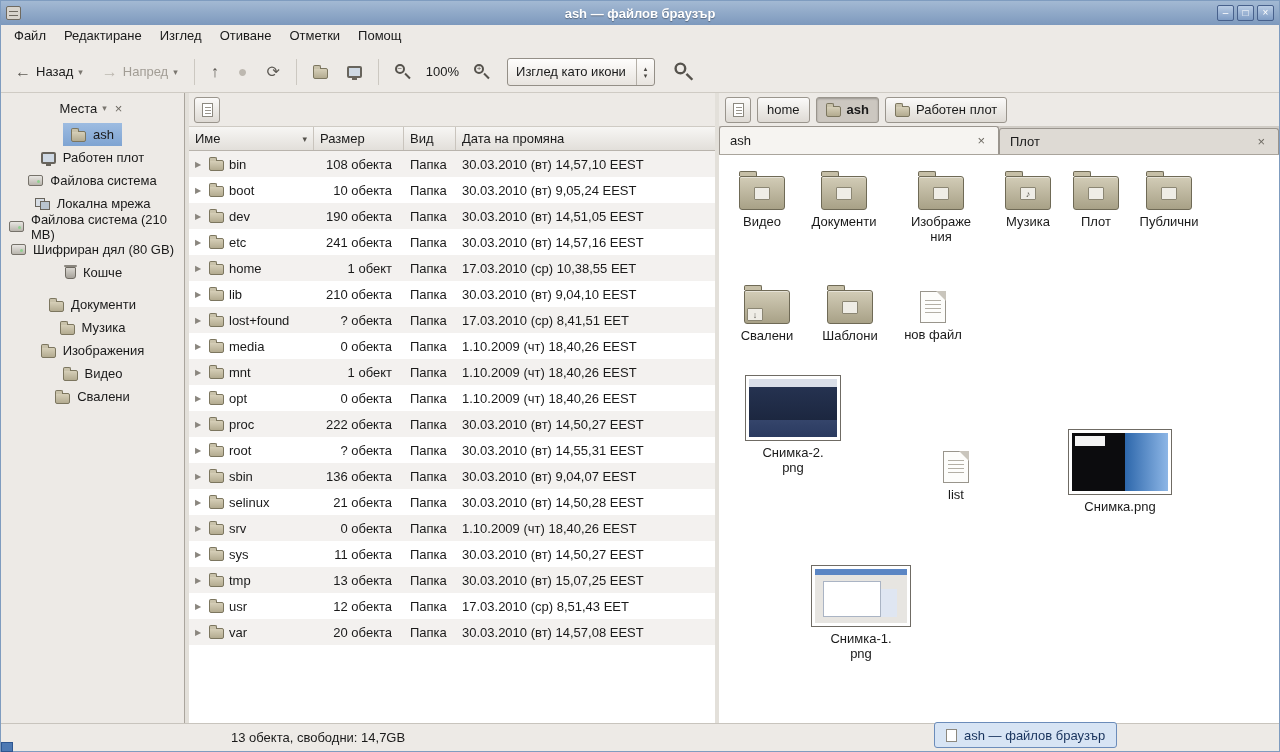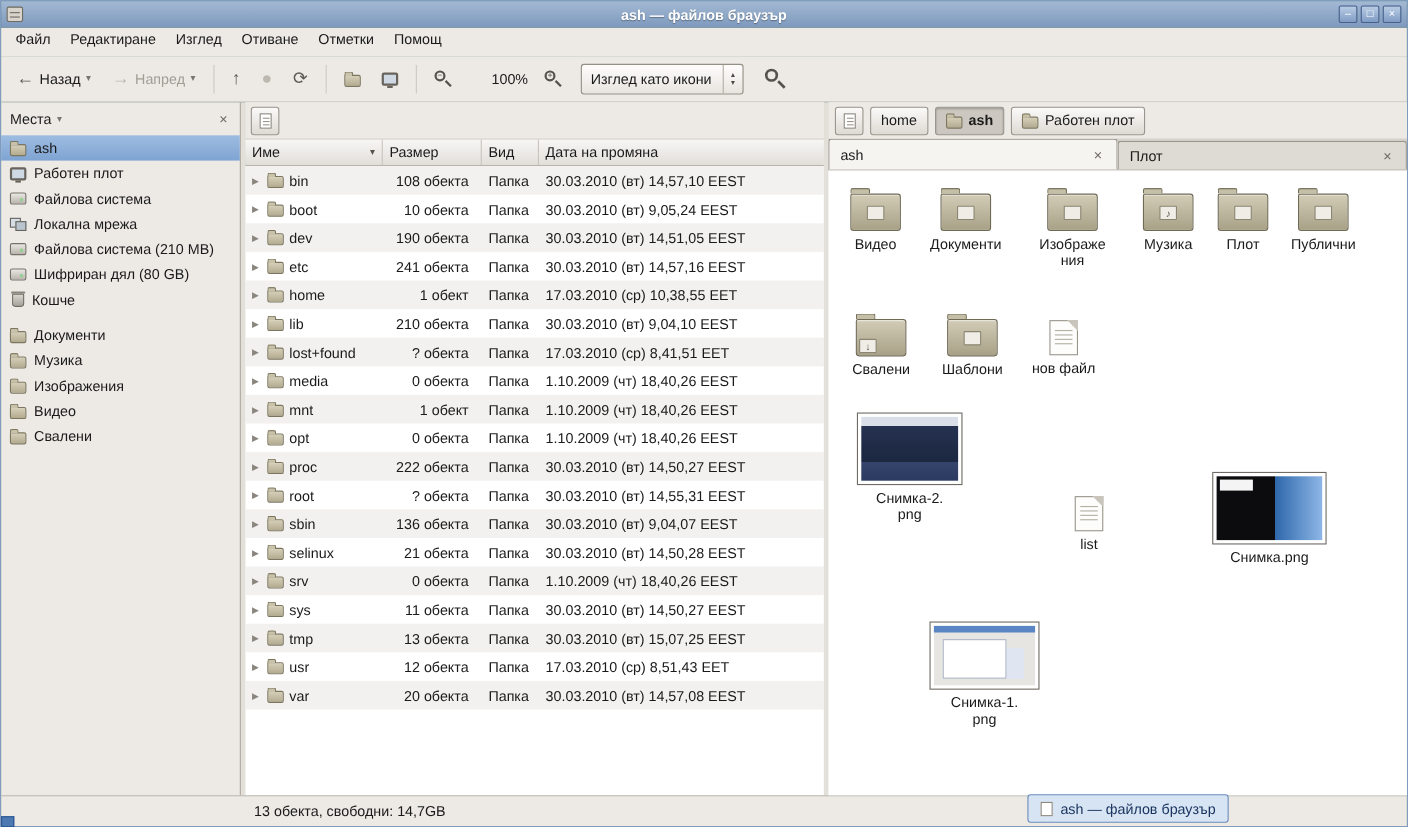--- a/index.html
+++ b/index.html
@@ -1,18 +1,18 @@
 <!DOCTYPE html>
 <html><head>
 <meta charset="utf-8">
 <style>
   * { margin:0; padding:0; box-sizing:border-box; }
   html,body { width:1280px; height:752px; overflow:hidden; }
   body { font-family:"Liberation Sans","DejaVu Sans",sans-serif; font-size:13px; color:#1a1a1a; background:#edeae6; }
-  .screen { position:relative; width:1280px; height:752px; background:#14532d; border:1px solid #7f9cbf; display:flex; flex-direction:column; }
+  .screen { position:relative; width:1280px; height:752px; background:#a21caf; border:1px solid #7f9cbf; display:flex; flex-direction:column; }
 
   
   .titlebar { height:24px; background:linear-gradient(180deg,#a3b9d3,#7d99bd); display:flex; align-items:center; padding:0 5px; position:relative; flex:0 0 auto; }
   .title-icon { width:15px; height:14px; background:#d8d4cc; border:1px solid #6f6a60; border-radius:2px; position:relative; }
   .title-icon::before { content:""; position:absolute; left:2px; right:2px; top:4px; height:1px; background:#6f6a60; box-shadow:0 4px 0 #6f6a60; }
   .title-text { position:absolute; left:0; right:0; text-align:center; color:#fff; font-weight:bold; text-shadow:0 1px 1px rgba(0,0,0,.35); font-size:13px; pointer-events:none; }
   .win-controls { margin-left:auto; display:flex; gap:3px; z-index:2; }
   .win-btn { width:17px; height:16px; border:1px solid #48618c; border-radius:2px; background:linear-gradient(180deg,#b9cce4,#7f9cc4); color:#fff; font-size:10px; line-height:14px; text-align:center; cursor:default; }
 
   
@@ -23,31 +23,31 @@
   .toolbar { height:42px; display:flex; align-items:center; padding:0 6px; gap:3px; background:#edeae6; border-bottom:1px solid #cfcbc4; flex:0 0 auto; }
   .tbtn { height:32px; display:flex; align-items:center; gap:5px; padding:0 7px; border-radius:3px; border:1px solid transparent; }
   .tbtn .glyph { font-size:16px; color:#5d5a54; line-height:1; }
   .tbtn.disabled { color:#a29d95; }
   .tbtn.disabled .glyph { color:#bdb8b0; }
   .chev { font-size:9px; color:#7a766f; }
   .tsep { width:1px; height:26px; background:#ccc8c1; margin:0 5px; }
   .mag { position:relative; width:16px; height:16px; }
   .mag-circle { position:absolute; left:0; top:0; width:10px; height:10px; border:2px solid #55524c; border-radius:50%; display:flex; align-items:center; justify-content:center; font-size:8px; color:#55524c; }
   .mag-handle { position:absolute; width:7px; height:2px; background:#55524c; right:0; bottom:3px; transform:rotate(45deg); }
-  .zoom-label { padding:0 4px;margin-left:21px; }
+  .zoom-label { padding:0 4px; }
   .combo { height:28px; display:flex; align-items:center; background:linear-gradient(180deg,#fefdfc,#e8e4df); border:1px solid #948f87; border-radius:3px; margin-left:6px; }
   .combo-text { padding:0 10px 0 8px; }
   .combo-spin { width:18px; border-left:1px solid #b4afa7; height:100%; display:flex; flex-direction:column; align-items:center; justify-content:center; font-size:7px; line-height:7px; color:#4a4742; }
 
   
   .content { flex:1 1 auto; display:flex; min-height:0; }
   .gutter { width:4px; background:#e3e0da; flex:0 0 auto; }
 
   
-  .sidebar { width:218px; flex:0 0 auto; background:#edeae6; border-right:1px solid #aaa59d; display:flex; flex-direction:column; }
+  .sidebar { width:184px; flex:0 0 auto; background:#edeae6; border-right:1px solid #aaa59d; display:flex; flex-direction:column;align-items:center; }
   .sb-header { height:30px; display:flex; align-items:center; gap:5px; padding:0 8px; }
   .sb-close { margin-left:auto; color:#6d6962; font-size:13px; padding:0 3px; }
   .sb-item { height:23px; display:flex; align-items:center; gap:7px; padding:0 8px; }
   .sb-item.selected { background:linear-gradient(180deg,#9dbce1,#7fa4d2); }
   .sb-sep { height:9px; }
   .sfold { width:15px; height:11px; background:linear-gradient(#d6cfb8,#b3ab90); border:1px solid #7c765f; border-radius:1px 2px 2px 2px; position:relative; margin-top:3px; flex:0 0 auto; }
   .sfold::before { content:""; position:absolute; top:-4px; left:-1px; width:6px; height:3px; background:#c9c2aa; border:1px solid #7c765f; border-bottom:none; border-radius:2px 2px 0 0; }
   .sdesk { width:15px; height:12px; border:2px solid #68645c; border-radius:2px; background:#cfd9e4; position:relative; flex:0 0 auto; }
   .sdesk::after { content:""; position:absolute; left:3px; bottom:-4px; width:5px; height:2px; background:#68645c; }
   .sdrive { width:15px; height:11px; background:linear-gradient(#e8e6e2,#b9b5ad); border:1px solid #76726a; border-radius:2px; position:relative; flex:0 0 auto; }

